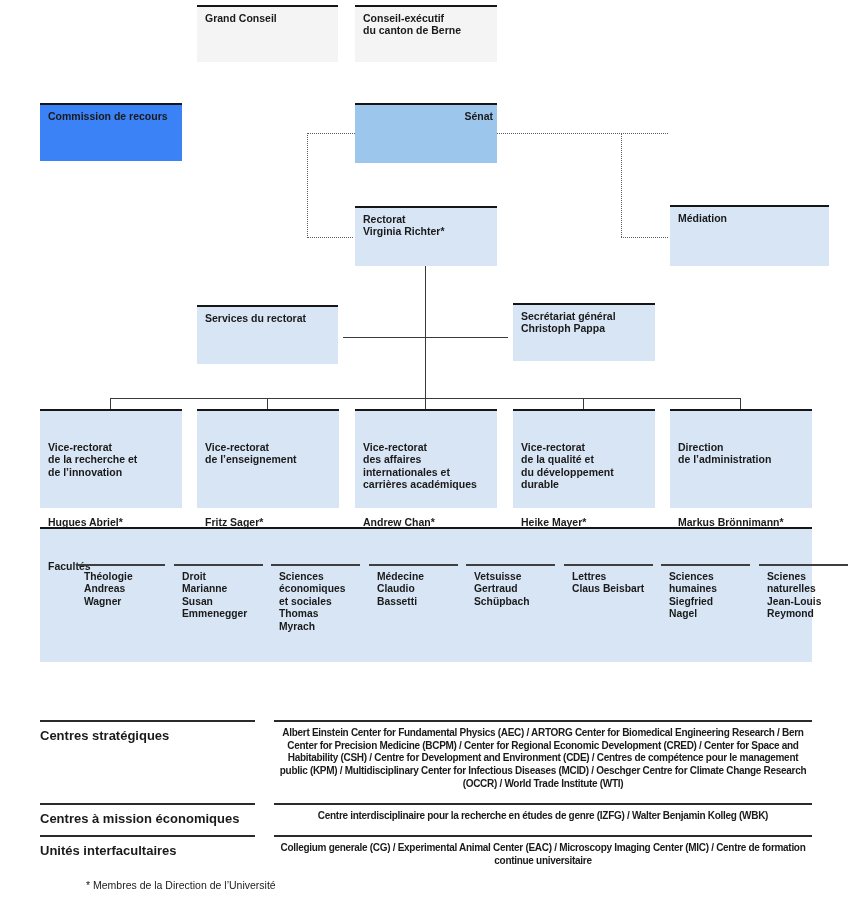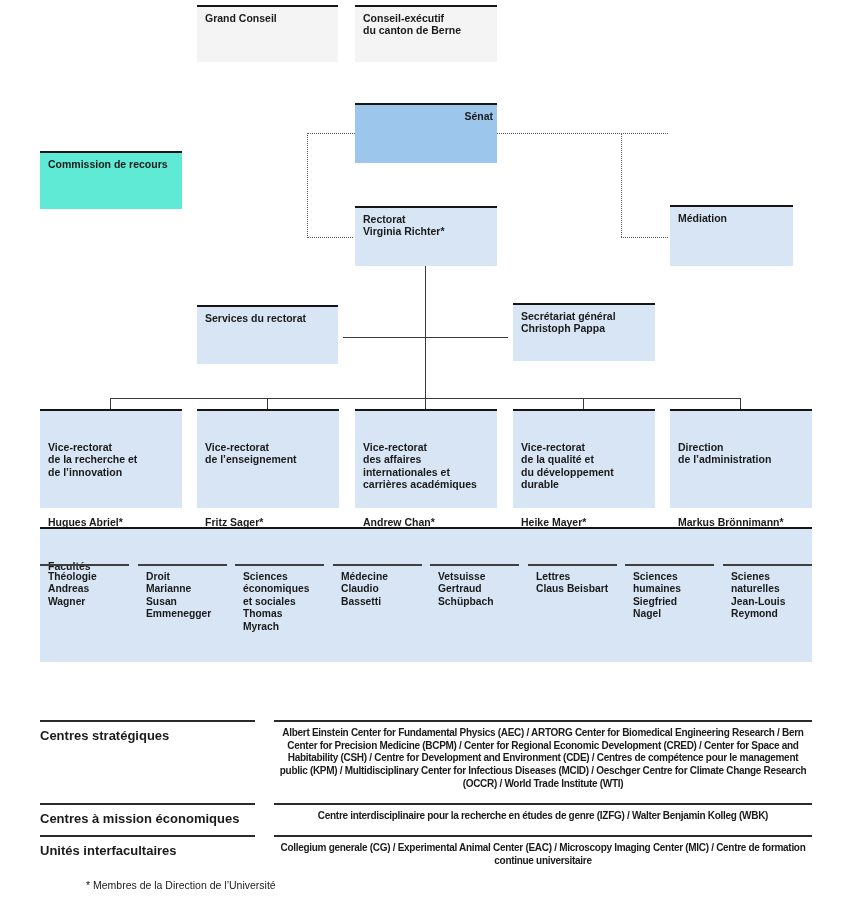--- a/index.html
+++ b/index.html
@@ -9,33 +9,33 @@
   }
   
   .b{
     position:absolute;box-sizing:border-box;
     border-top:2px solid #161616;
     padding:5px 4px 0 8px;
     font-weight:700;font-size:10.5px;line-height:12.4px;
     white-space:pre;
   }
   .fill-pale{background:#f4f4f4;}
-  .fill-gray{background:#5eead4;margin-top:48px;}
+  .fill-gray{background:#3b82f6;}
   .fill-blue{background:#9cc6eb;text-align:right;}
   .fill-lblue{background:#d7e5f5;}
   
   .vr{top:409px;width:142px;height:99px;}
   .vr-title{height:50px;}
   
   .fac-title{font-weight:700;font-size:10.5px;}
   .fac-col{
     position:absolute;top:35px;width:89px;box-sizing:border-box;
     border-top:2px solid #3f3f3f;
     padding:5px 0 0 8px;
-    font-weight:700;font-size:10.3px;line-height:12.4px;white-space:pre;
+    font-weight:700;font-size:10.3px;line-height:12.4px;white-space:pre;margin-left:36px;
   }
   
   .hline{position:absolute;height:1px;background:#3a3a3a;}
   .vline{position:absolute;width:1px;background:#3a3a3a;}
   .dot-h{position:absolute;height:0;border-top:1px dotted #5a5a5a;}
   .dot-v{position:absolute;width:0;border-left:1px dotted #5a5a5a;}
   
   .brow-label{
     position:absolute;box-sizing:border-box;border-top:2px solid #2a2a2a;
     padding-top:6px;font-weight:700;font-size:13px;
@@ -71,21 +71,21 @@
 
   <div class="b fill-pale" style="left:197px;top:5px;width:141px;height:57px">Grand Conseil</div>
   <div class="b fill-pale" style="left:355px;top:5px;width:142px;height:57px">Conseil-exécutif
 du canton de Berne</div>
 
   <div class="b fill-gray" style="left:40px;top:103px;width:142px;height:58px">Commission de recours</div>
   <div class="b fill-blue" style="left:355px;top:103px;width:142px;height:60px">Sénat</div>
 
   <div class="b fill-lblue" style="left:355px;top:206px;width:142px;height:60px">Rectorat
 Virginia Richter*</div>
-  <div class="b fill-lblue" style="left:670px;top:205px;width:123px;height:61px">Médiation</div>
+  <div class="b fill-lblue" style="left:670px;top:205px;width:159px;height:61px">Médiation</div>
 
   <div class="b fill-lblue" style="left:197px;top:305px;width:141px;height:59px">Services du rectorat</div>
   <div class="b fill-lblue" style="left:513px;top:303px;width:142px;height:58px">Secrétariat général
 Christoph Pappa</div>
 
   <div class="b fill-lblue vr" style="left:40px">
     <div class="vr-title">Vice-rectorat
 de la recherche et
 de l’innovation</div>
     <div class="vr-name">Hugues Abriel*</div>

